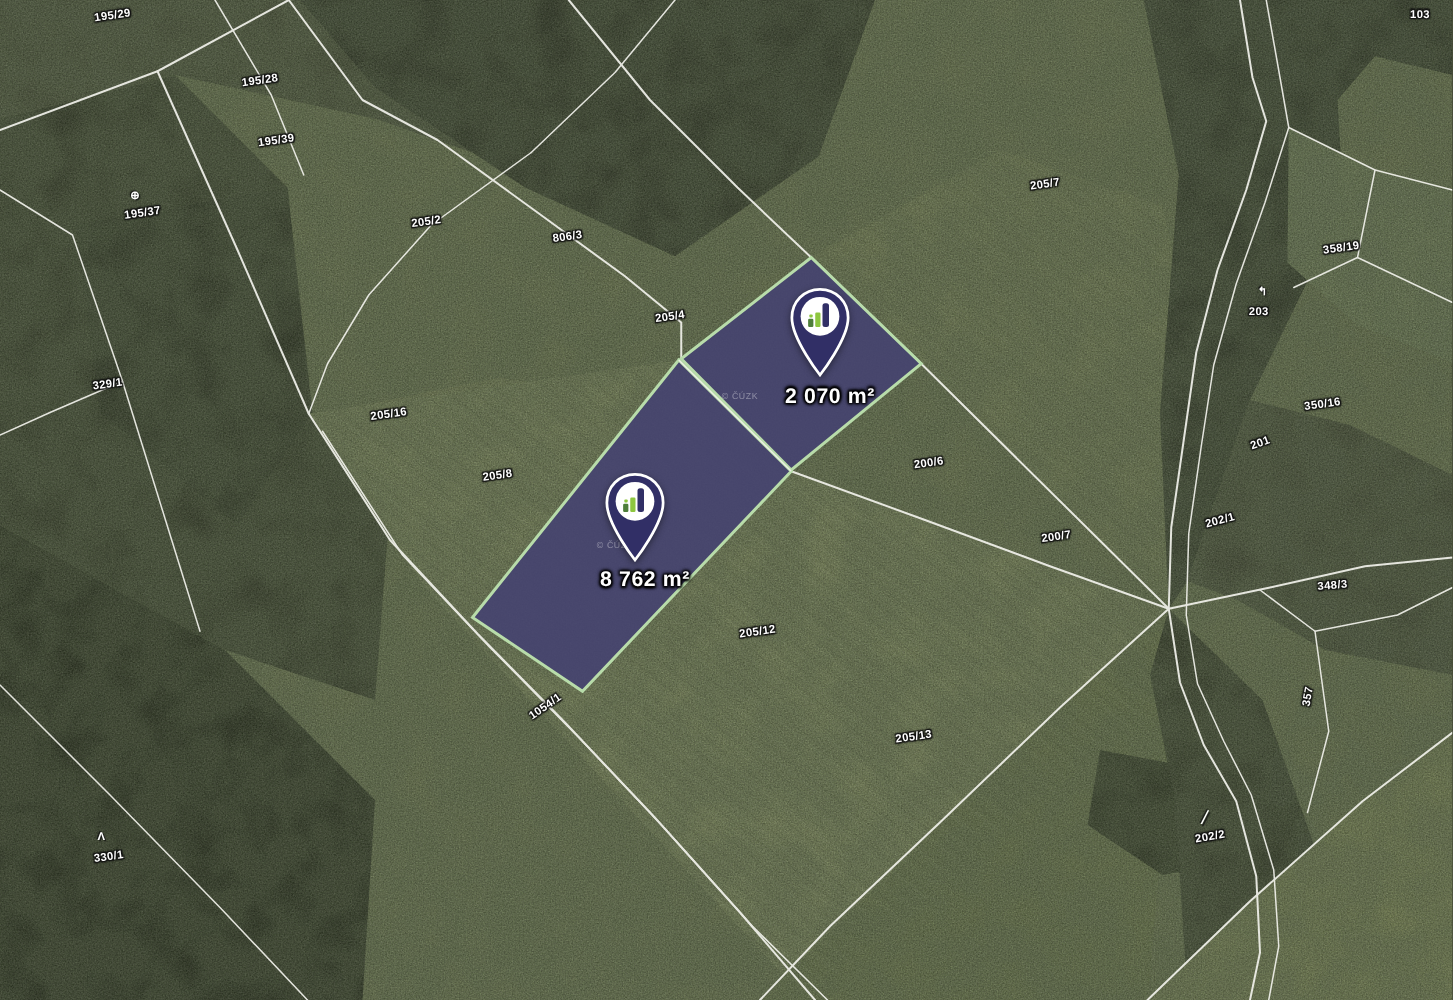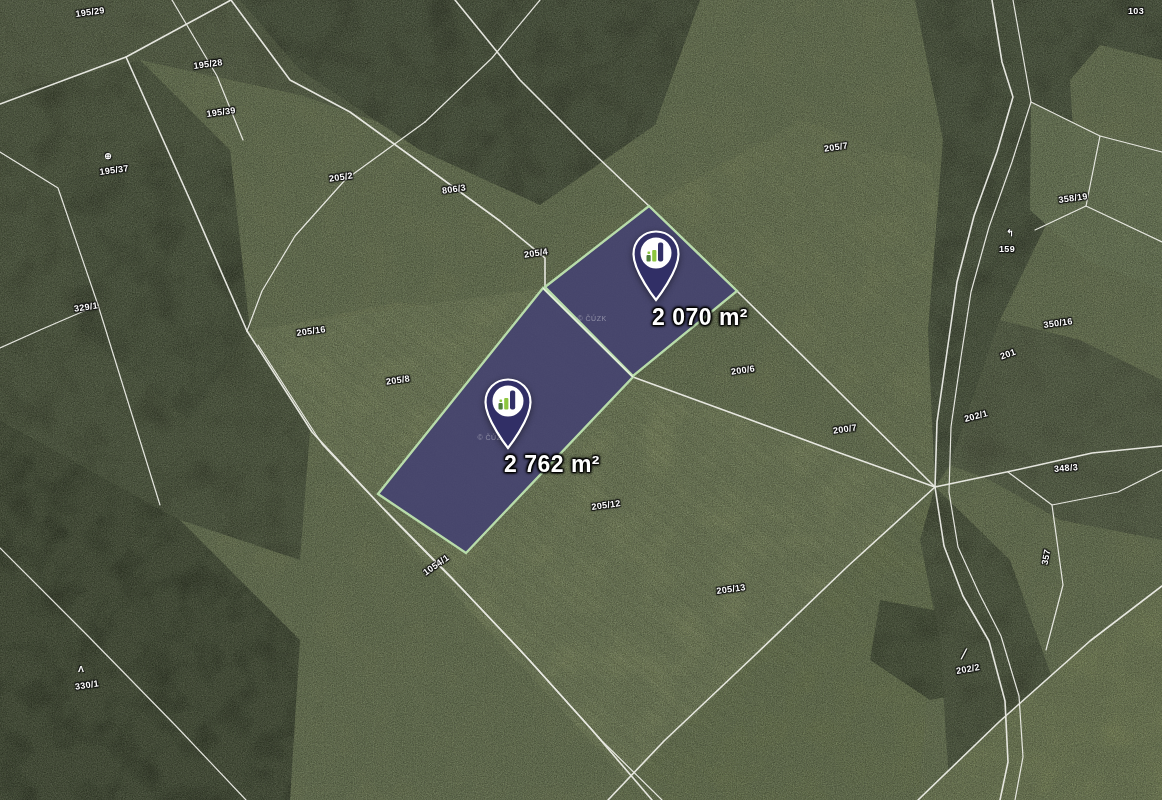--- a/index.html
+++ b/index.html
@@ -21,24 +21,23 @@
   .map-symbol{
     position:absolute;font-size:9px;color:#fff;font-weight:bold;
     text-shadow:1px 1px 1px #111,-1px -1px 1px #111;
   }
   .watermark{
     position:absolute;font-size:7px;color:rgba(255,255,255,.38);
     white-space:nowrap;letter-spacing:.5px;
   }
   .area-label{
     position:absolute;
-    font-size:23px;font-weight:bold;color:var(--label-text,#fff);
+    font-size:17px;font-weight:bold;color:var(--label-text,#fff);
     white-space:nowrap;letter-spacing:.5px;
     text-shadow:0 0 3px #000,0 0 4px #000,1px 1px 2px #000,-1px -1px 2px #000,1px -1px 2px #000,-1px 1px 2px #000;
-    margin-left:36px;
   }
   .pin{position:absolute;width:48px;height:72px;cursor:pointer;pointer-events:auto;}
   .pin svg{filter:drop-shadow(0 2px 3px rgba(0,0,0,.45));}
 </style>
 </head>
 <body>
 
 <div id="map">
 
   <svg width="1162" height="800" viewBox="0 0 1162 800">
@@ -138,21 +137,21 @@
       <span class="parcel-num" style="left: 836px; top: 147px; transform: translate(-50%, -50%) rotate(-8deg);">205/7</span>
       <span class="parcel-num" style="left: 311px; top: 331px; transform: translate(-50%, -50%) rotate(-8deg);">205/16</span>
       <span class="parcel-num" style="left: 398px; top: 380px; transform: translate(-50%, -50%) rotate(-8deg);">205/8</span>
       <span class="parcel-num" style="left: 743px; top: 370px; transform: translate(-50%, -50%) rotate(-8deg);">200/6</span>
       <span class="parcel-num" style="left: 845px; top: 429px; transform: translate(-50%, -50%) rotate(-8deg);">200/7</span>
       <span class="parcel-num" style="left: 606px; top: 505px; transform: translate(-50%, -50%) rotate(-8deg);">205/12</span>
       <span class="parcel-num" style="left: 731px; top: 589px; transform: translate(-50%, -50%) rotate(-8deg);">205/13</span>
       <span class="parcel-num" style="left: 436px; top: 565px; transform: translate(-50%, -50%) rotate(-35deg);">1054/1</span>
       <span class="parcel-num" style="left: 87px; top: 685px; transform: translate(-50%, -50%) rotate(-8deg);">330/1</span>
       <span class="parcel-num" style="left: 1073px; top: 198px; transform: translate(-50%, -50%) rotate(-8deg);">358/19</span>
-      <span class="parcel-num" style="left: 1007px; top: 249px; transform: translate(-50%, -50%) rotate(0deg);">159</span>
+      <span class="parcel-num" style="left: 1007px; top: 249px; transform: translate(-50%, -50%) rotate(0deg);">203</span>
       <span class="parcel-num" style="left: 1058px; top: 323px; transform: translate(-50%, -50%) rotate(-8deg);">350/16</span>
       <span class="parcel-num" style="left: 1008px; top: 354px; transform: translate(-50%, -50%) rotate(-20deg);">201</span>
       <span class="parcel-num" style="left: 976px; top: 416px; transform: translate(-50%, -50%) rotate(-15deg);">202/1</span>
       <span class="parcel-num" style="left: 1066px; top: 468px; transform: translate(-50%, -50%) rotate(-5deg);">348/3</span>
       <span class="parcel-num" style="left: 1046px; top: 557px; transform: translate(-50%, -50%) rotate(-80deg);">357</span>
       <span class="parcel-num" style="left: 968px; top: 669px; transform: translate(-50%, -50%) rotate(-10deg);">202/2</span>
       <span class="parcel-num" style="left: 1136px; top: 11px; transform: translate(-50%, -50%) rotate(0deg);">103</span>
     <span class="map-symbol" style="left: 108px; top: 156px; transform: translate(-50%, -50%) rotate(0deg);">⊕</span>
       <span class="map-symbol" style="left: 81px; top: 669px; transform: translate(-50%, -50%) rotate(0deg);">Λ</span>
       <span class="map-symbol" style="left: 1010px; top: 233px; transform: translate(-50%, -50%) rotate(0deg);">↰</span>
@@ -181,16 +180,16 @@
             <rect x="20.2" y="20" width="4.2" height="11.5" rx="1" style="fill:var(--pin-logo-green-light,#8dc63f)"></rect>
             <rect x="26.0" y="12.5" width="5.2" height="19" rx="2" style="fill:var(--pin-body,#312f66)"></rect>
             <rect x="15.5" y="21.5" width="2.6" height="2.4" rx=".6" style="fill:var(--pin-logo-green-light,#8dc63f)"></rect>
           </g>
         </svg>
       </div>
   </div>
 
   <div class="layer">
     <span class="area-label" style="left: 664px; top: 317px; transform: translate(-50%, -50%) rotate(0deg);">2 070 m²</span>
-      <span class="area-label" style="left: 516px; top: 464px; transform: translate(-50%, -50%) rotate(0deg);">2 762 m²</span>
+      <span class="area-label" style="left: 516px; top: 464px; transform: translate(-50%, -50%) rotate(0deg);">8 762 m²</span>
   </div>
 
 </div>
 
 </body></html>

